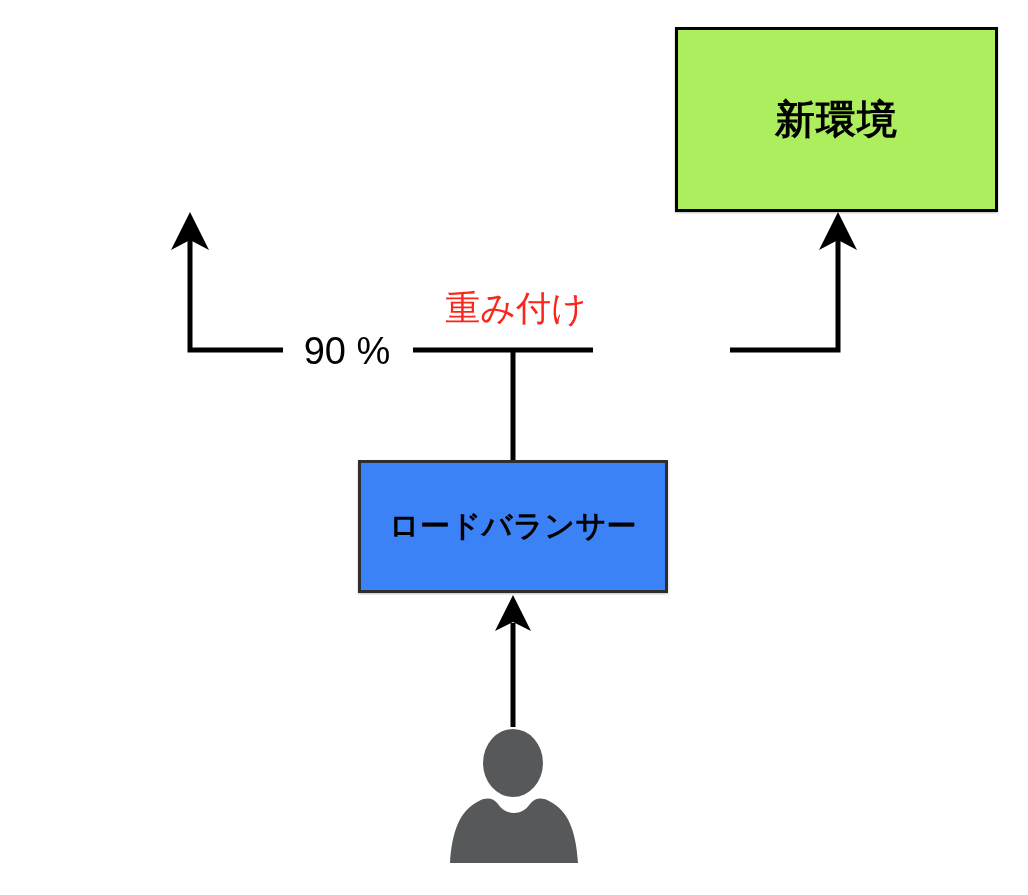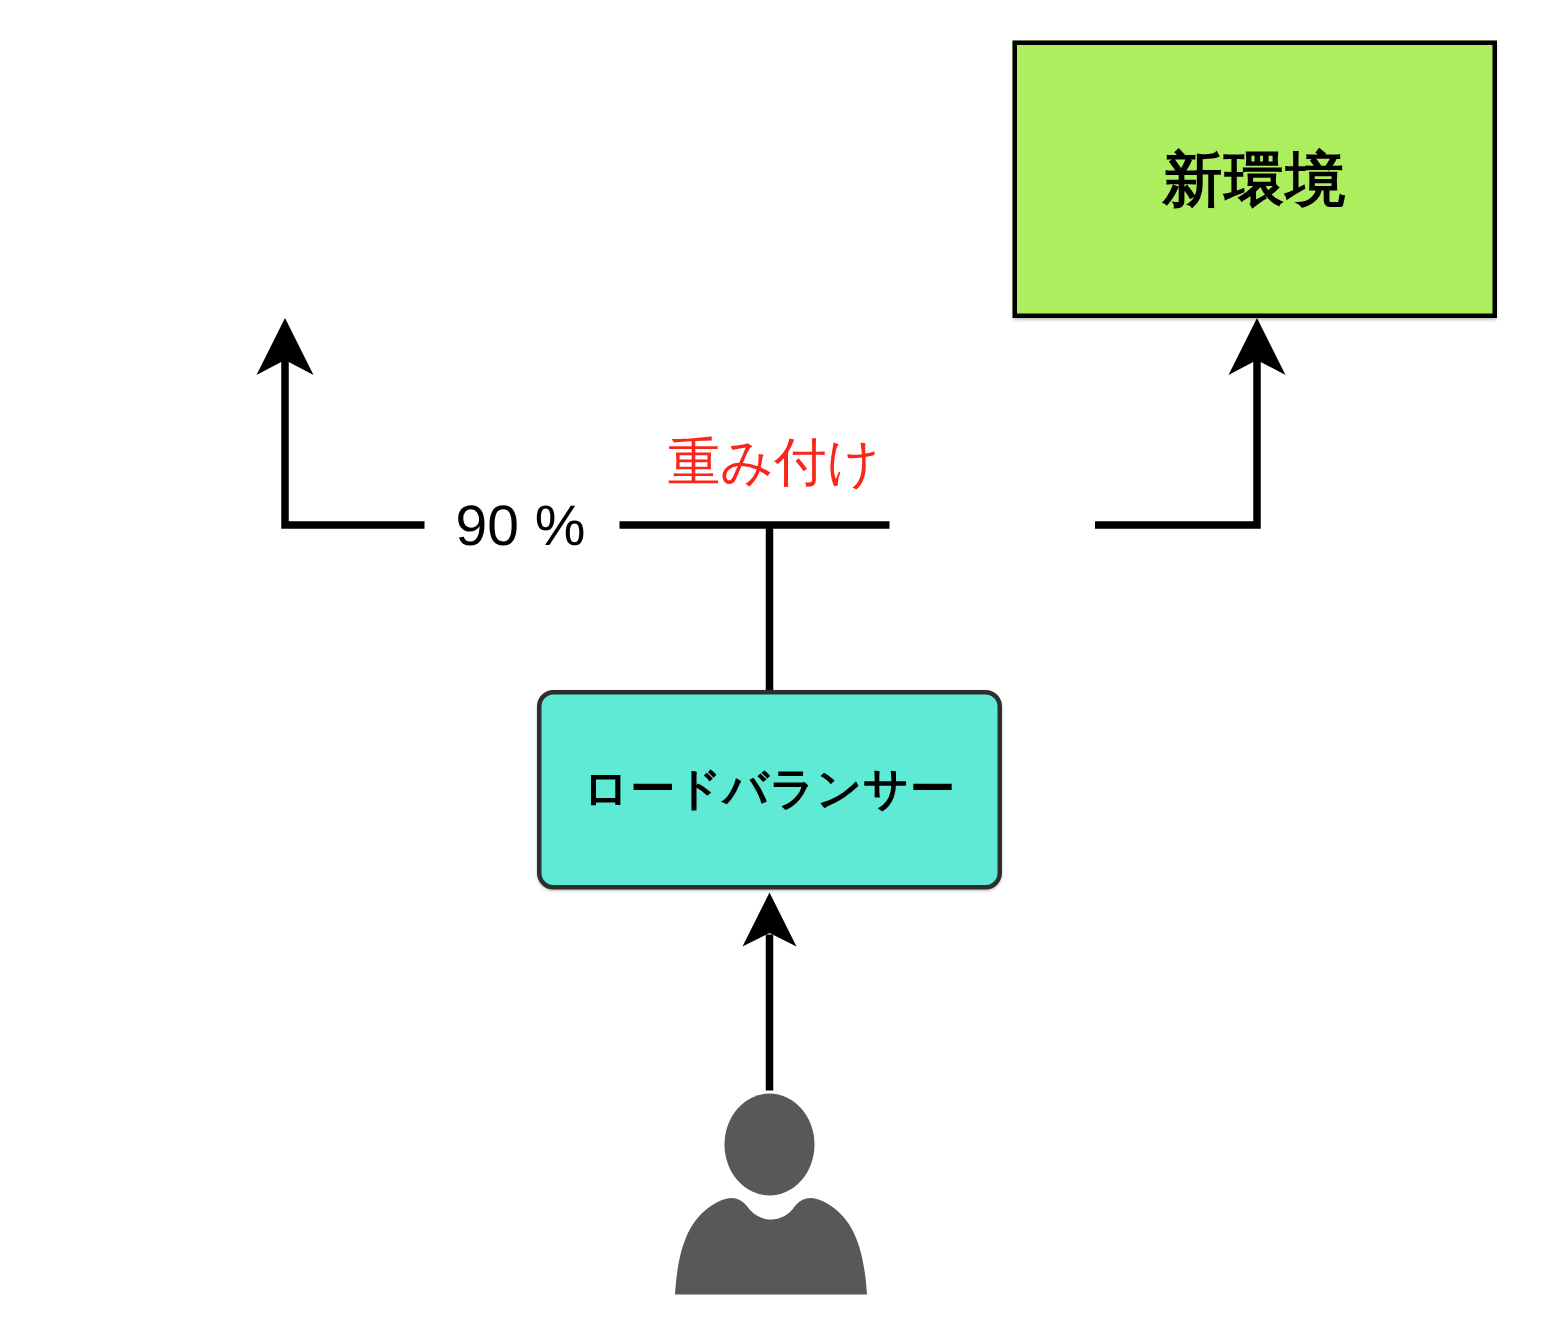--- a/index.html
+++ b/index.html
@@ -67,21 +67,21 @@
 </head>
 <body>
 
 <div class="canvas">
 
 
   <div class="node new-env" style="background: rgb(173, 238, 94); border-color: rgb(0, 0, 0); align-items: center;">
     <span class="node-label">新環境</span>
   </div>
 
-  <div class="node load-balancer" style="background: #5eead4; border-color: rgb(46, 46, 46); border-radius: 11px;">
+  <div class="node load-balancer" style="background: #3b82f6; border-color: rgb(46, 46, 46);">
     <span class="node-label">ロードバランサー</span>
   </div>
 
   <div class="caption weight-caption" style="color: rgb(251, 38, 27);">重み付け</div>
 
   <div class="caption pct pct-left">90 %</div>
 
   <svg class="wires" width="1028" height="895" viewBox="0 0 1028 895">
     <g stroke="#000000" stroke-width="5" fill="none">
 

